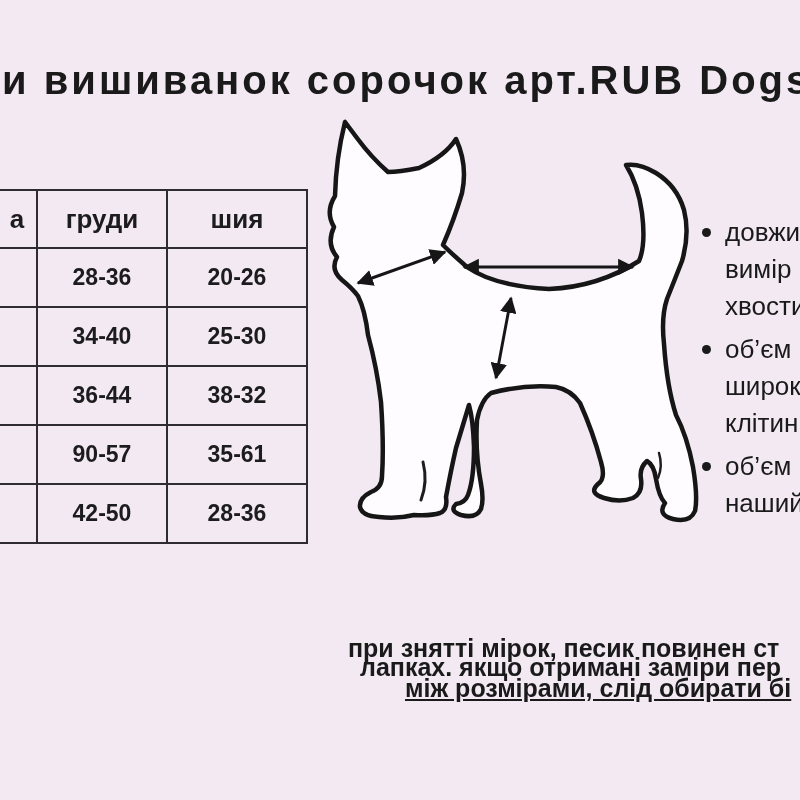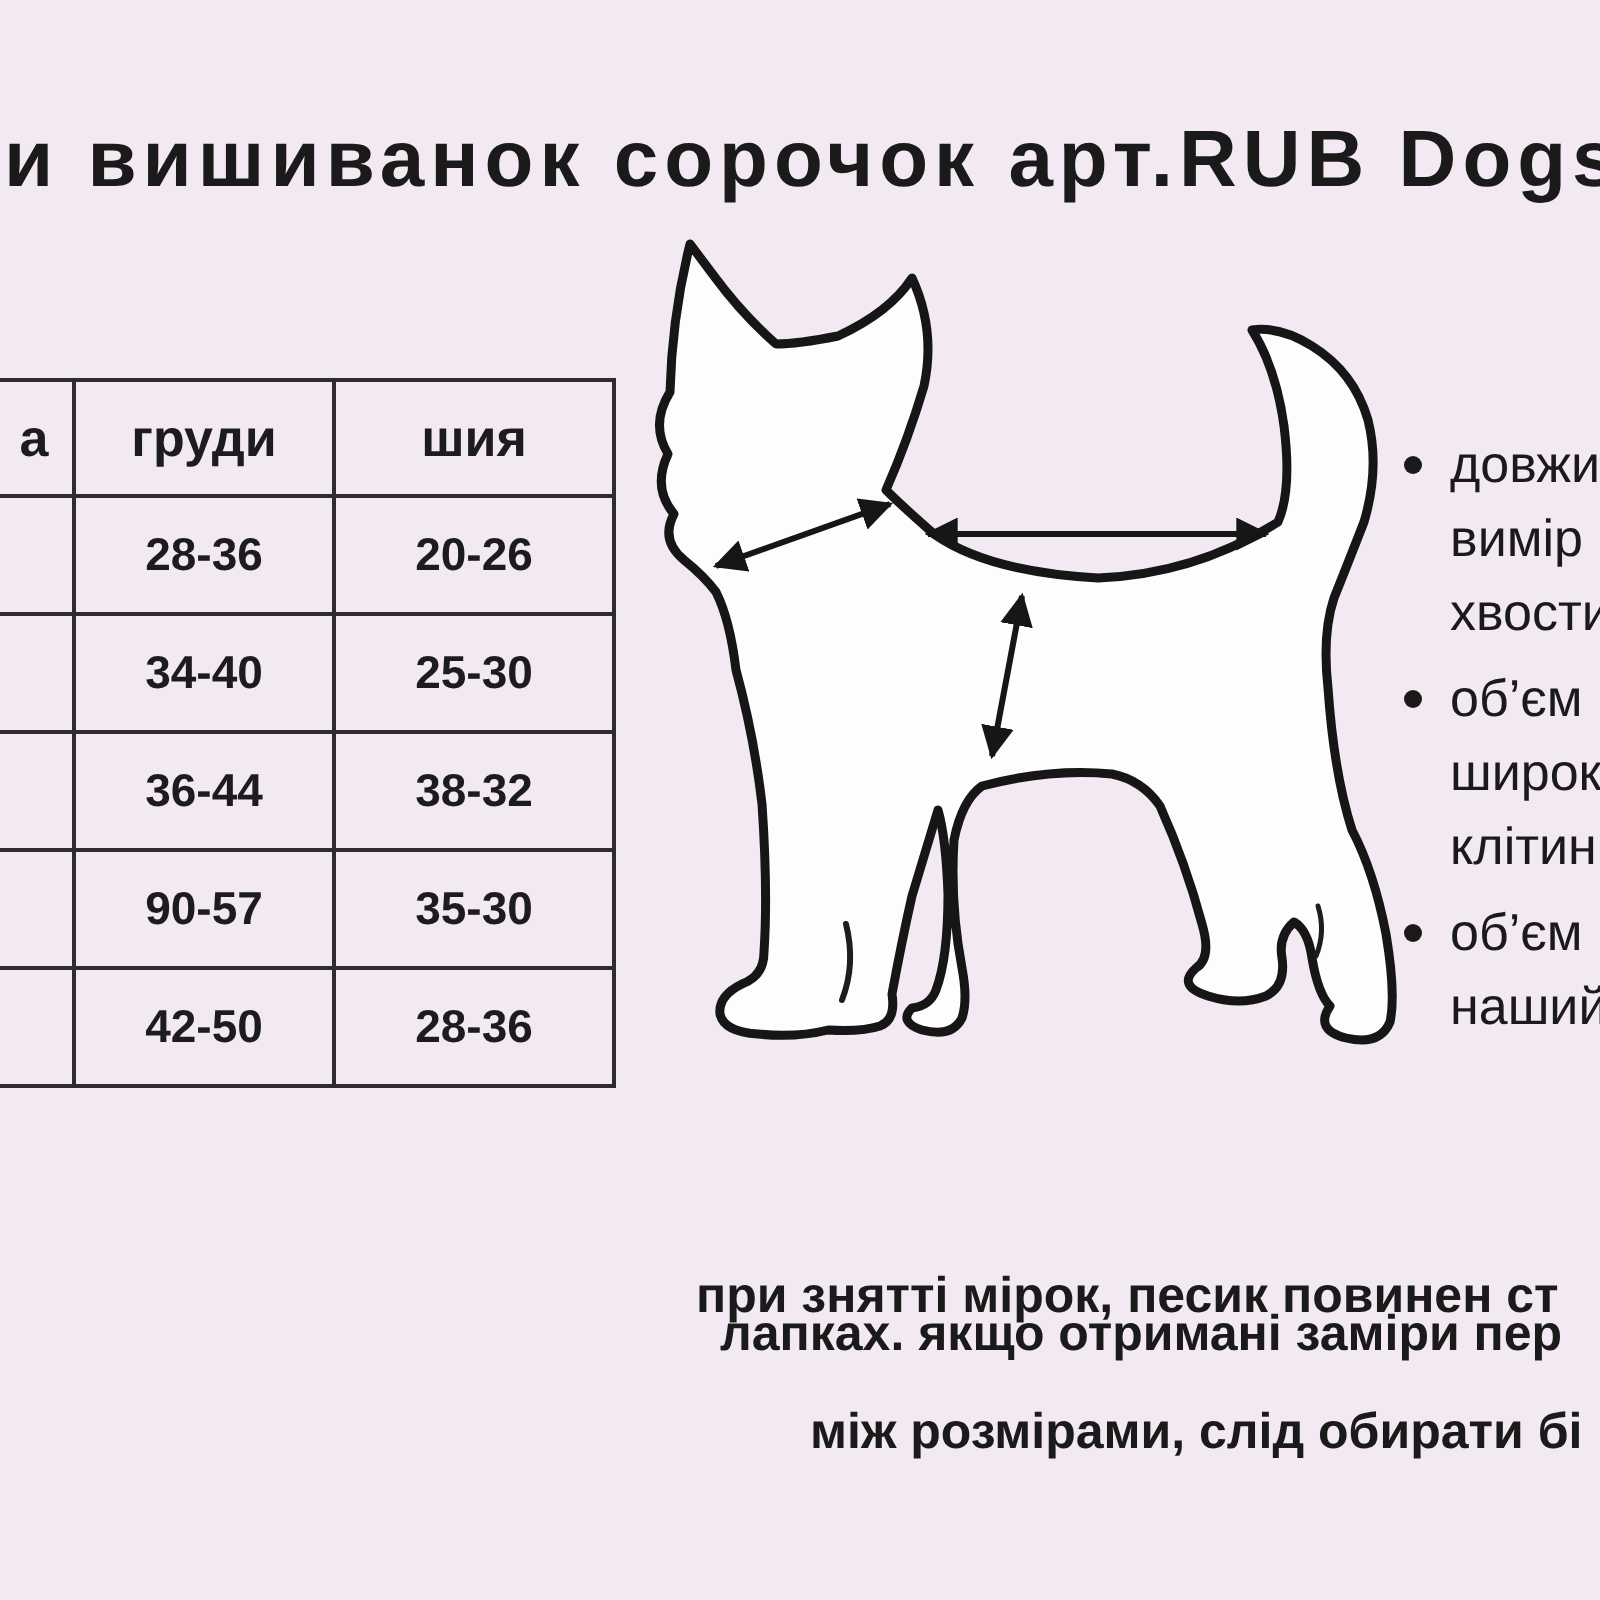--- a/index.html
+++ b/index.html
@@ -47,21 +47,21 @@
   }
   .note-line{white-space:nowrap;}
   
   .footer-note{
     position:absolute;top:612px;left:0;width:800px;
     font-size:25px;font-weight:700;line-height:37px;
   }
   .footer-line{position:absolute;white-space:nowrap;}
   .fl-0{left:348px;top:18px;}
   .fl-1{left:360px;top:37px;}
-  .fl-2{left:405px;top:86px;}
+  .fl-2{left:405px;top:58px;text-decoration:underline;}
 </style>
 </head>
 <body>
 
 <div class="title">и вишиванок сорочок арт.RUB Dogs</div>
 
 <div class="table-wrap">
   <table class="size">
     <colgroup>
       <col class="col-cut">
@@ -85,21 +85,21 @@
       <td>25-30</td>
     </tr>
     <tr>
       <td class="cut"></td>
       <td>36-44</td>
       <td>38-32</td>
     </tr>
     <tr>
       <td class="cut"></td>
       <td>90-57</td>
-      <td>35-30</td>
+      <td>35-61</td>
     </tr>
     <tr>
       <td class="cut"></td>
       <td>42-50</td>
       <td>28-36</td>
     </tr>
   </tbody>
     </table>
 </div>
 

